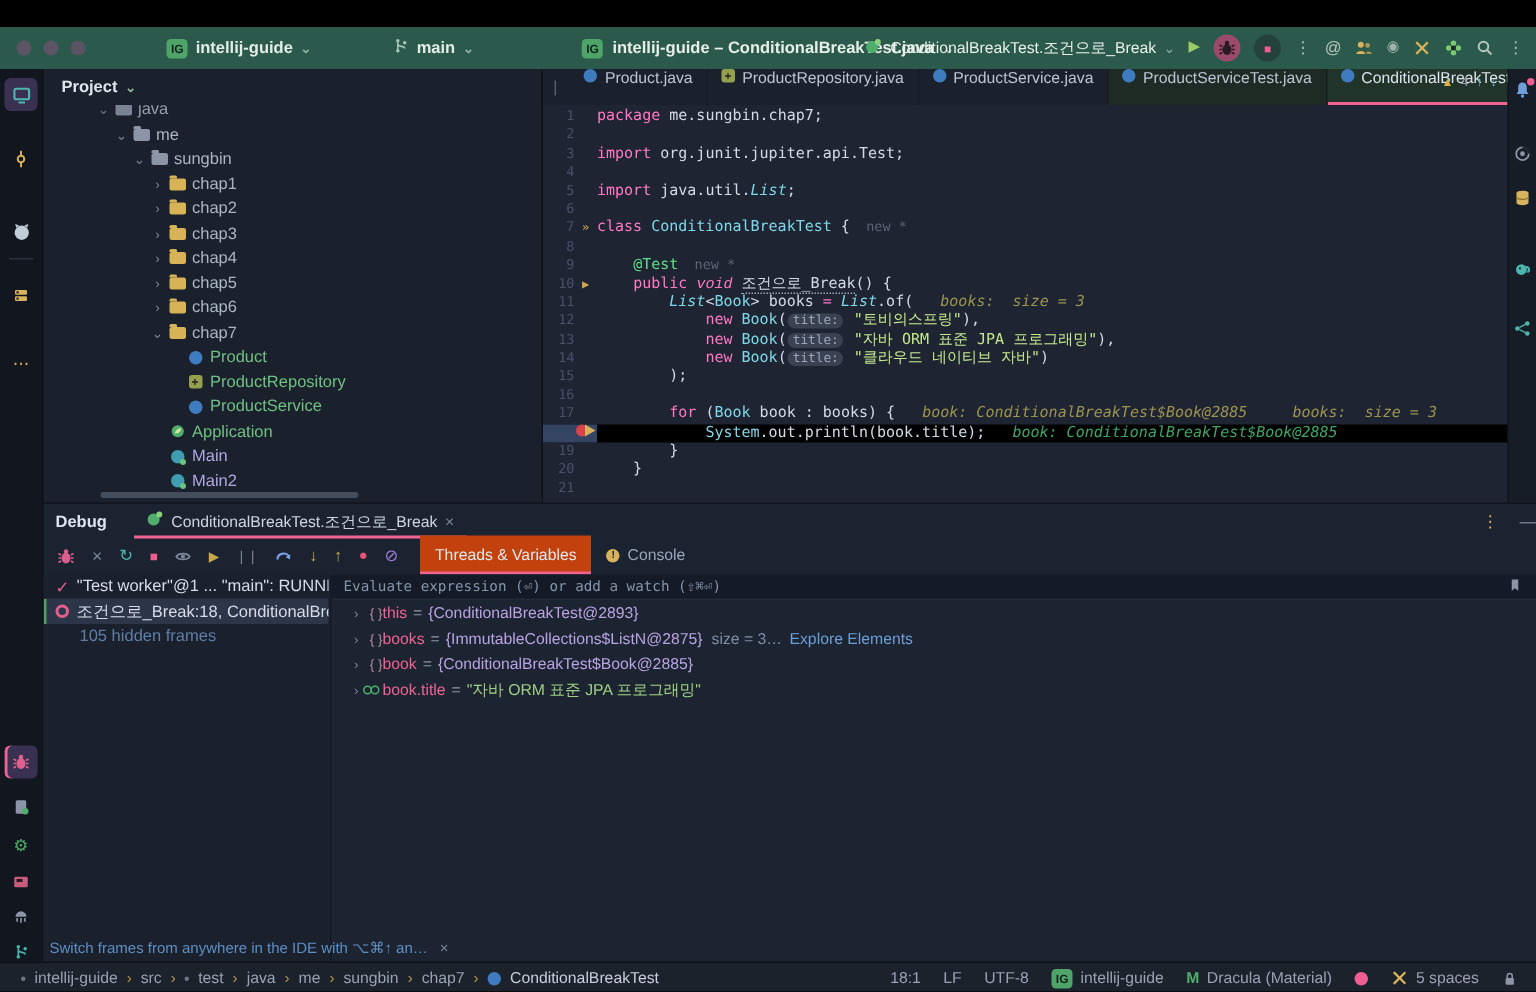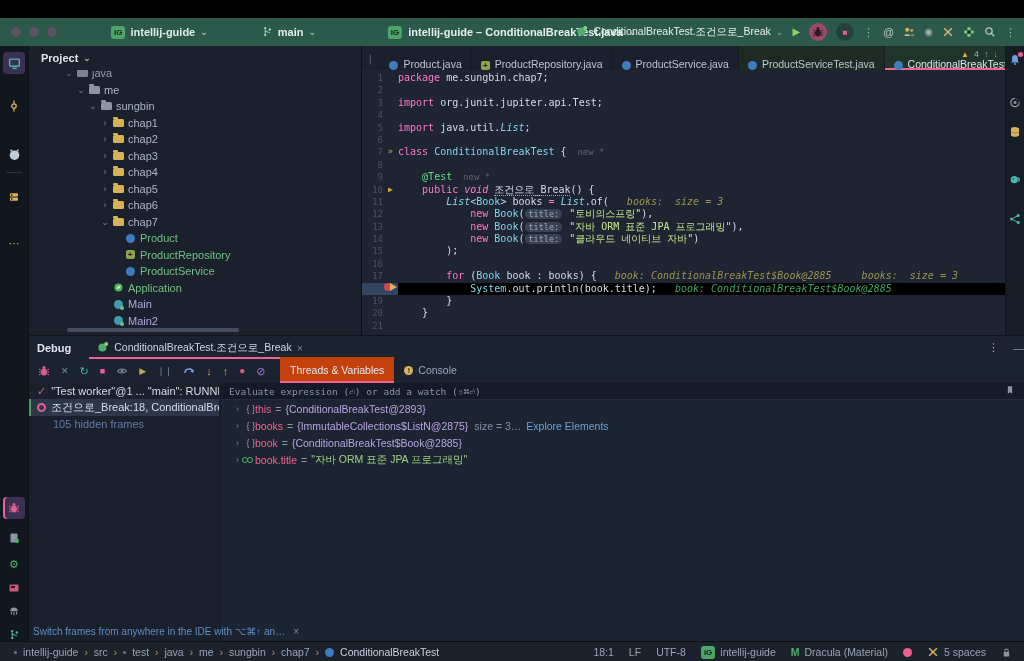--- a/index.html
+++ b/index.html
@@ -44,36 +44,36 @@
   .dotclass{width:9px;height:9px;border-radius:50%;background:#3f7cbf;position:relative;}
   .dotclass.teal{background:#3f9db0;}
   .dotclass.teal::after{content:"";position:absolute;right:-1px;bottom:-1px;width:4px;height:4px;border-radius:50%;background:#6fc083;}
   .iface{width:9px;height:9px;border-radius:2px;background:#95a04f;color:#222;font-size:8px;font-weight:bold;display:flex;align-items:center;justify-content:center;}
   #tree-hscroll{position:absolute;left:38px;bottom:3px;width:172px;height:4px;border-radius:2px;background:rgba(120,130,150,.45);}
 
   
   #editor{top:46px;left:362px;width:662px;height:289px;background:#1e2431;}
   #tabbar{position:absolute;top:0;left:0;right:18px;height:24px;background:#1b212c;border-bottom:1px solid #10151d;display:flex;align-items:stretch;}
   .tabs-lead{display:flex;align-items:center;color:#5b6576;padding:0 6px 0 4px;font-size:10px;}
-  .etab{display:flex;align-items:flex-end;gap:5px;padding:0 9px;font-size:10.5px;color:#bac4d2;border-right:1px solid #151a23;}
+  .etab{display:flex;align-items:flex-start;gap:5px;padding:0 9px;font-size:10.5px;color:#bac4d2;border-right:1px solid #151a23;}
   .etab.test{background:#1e2b25;}
   .etab.active{background:#20342a;color:#dbe3ee;box-shadow:inset 0 -2px 0 #f06292;}
   #rstripe{position:absolute;top:0;right:0;width:18px;height:289px;background:#171d27;border-left:1px solid #10151d;}
   .rs-item{position:absolute;left:3px;width:12px;display:flex;justify-content:center;}
   #code{position:absolute;top:24px;left:0;right:18px;bottom:0;background:#1e2431;padding-top:2px;
         font-family:"DejaVu Sans Mono",monospace;font-size:10px;line-height:12.4px;}
   .cline{display:flex;height:12.4px;}
   .cline.exec{background:#000000;}
   .gut{width:36px;flex:0 0 36px;display:flex;justify-content:flex-end;align-items:center;}
   .lnum{color:#47516a;font-size:9px;width:18px;text-align:right;}
   .gico{width:15px;text-align:center;font-size:8px;color:#cfa54e;}
   .cline.exec .gut{background:#344463;}
   .src{white-space:pre;flex:1;color:#d2dbe8;}
   .tk-k{color:#ff79c6;}
-  .tk-ki{color:#ff79c6;font-style:italic;}
+  .tk-ki{color:#ff79c6;font-style:italic;font-family:Liberation Mono, monospace;}
   .tk-d{color:#d2dbe8;}
   .tk-ty{color:#7fd7e8;}
   .tk-tyi{color:#7fd7e8;font-style:italic;}
   .tk-s{color:#c3e88d;}
   .tk-ann{color:#62de8b;}
   .tk-g{color:#5b6576;font-size:9px;}
   .tk-hint{color:#9b9350;font-style:italic;}
   .tk-hintg{color:#3da566;font-style:italic;}
   .tk-u{color:#d2dbe8;border-bottom:1px dotted #9aa3b5;}
   .tk-chip{background:#3a4252;color:#9aa6b8;border-radius:6px;padding:0 3px;font-size:8.5px;margin:0 1px;}

